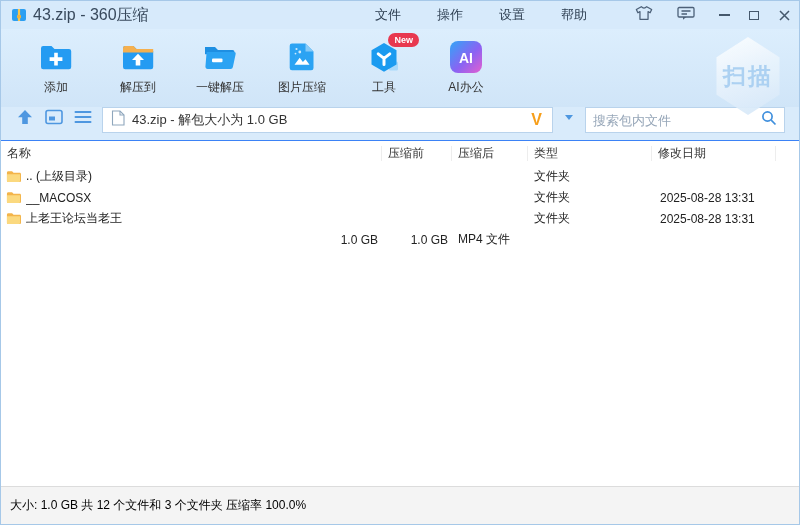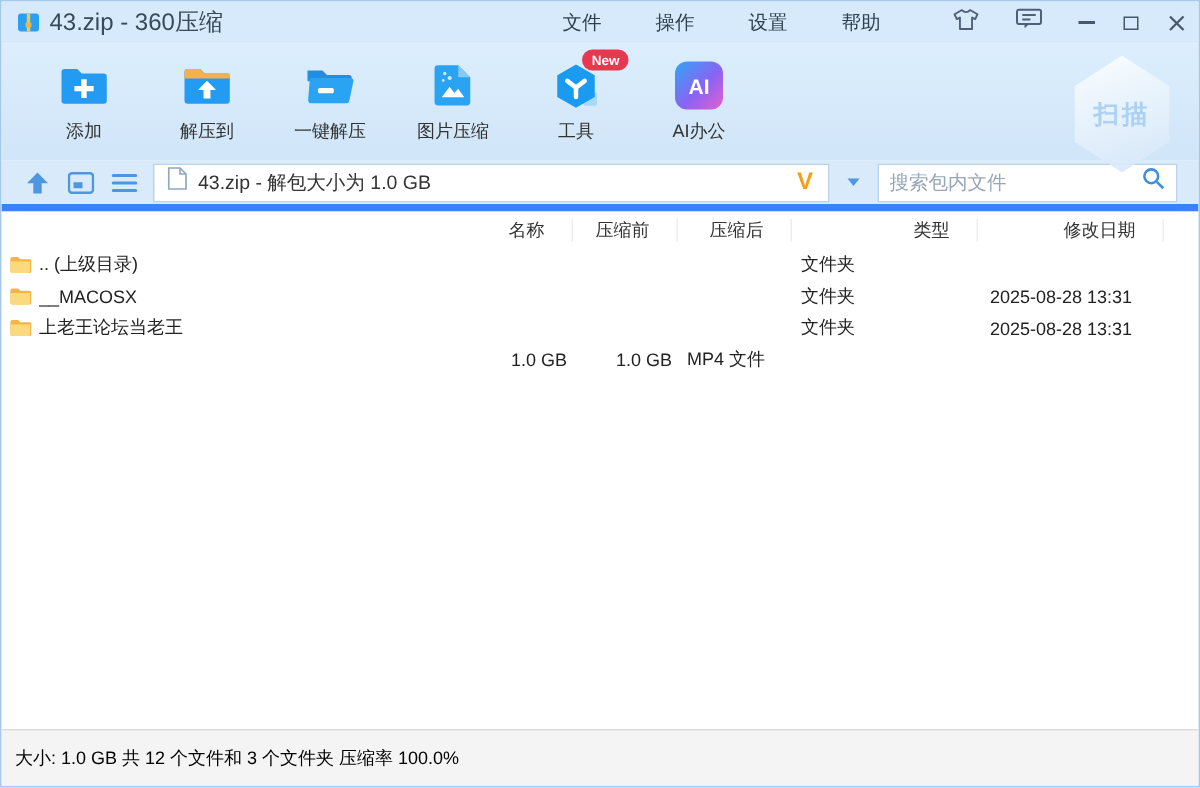--- a/index.html
+++ b/index.html
@@ -28,42 +28,42 @@
   .tbtn { width: 82px; display: flex; flex-direction: column; align-items: center; gap: 5px; cursor: default; }
   .tbtn-icon { width: 36px; height: 34px; position: relative;
     display: flex; align-items: center; justify-content: center; text-align: right; }
   .tbtn-label { font-size: 12px; color: #333; white-space: nowrap; }
   .badge { position: absolute; top: -7px; right: -17px; background: #e8384f; color: #fff;
     font-size: 9px; line-height: 1; padding: 2.5px 6px; border-radius: 8px; font-weight: bold; }
   .scan { position: absolute; right: 16px; top: 8px; width: 70px; height: 78px;
     clip-path: polygon(50% 0, 95% 26%, 95% 74%, 50% 100%, 5% 74%, 5% 26%);
     background: linear-gradient(160deg, #ffffff 0%, #e9f3fc 45%, #d4e7f8 100%);
     display: flex; align-items: center; justify-content: center;
-    color: #a9cff1; font-weight: bold; font-size: 17px; letter-spacing: 2px; opacity: .92; }
-  
-  .addressrow { height: 34px; flex: none; background: #d9ebfb; border-bottom: 5px solid #3b82f6;
-    display: flex; align-items: center; padding: 0 14px; gap: 9px; }
+    color: #a9cff1; font-weight: bold; font-size: 23px; letter-spacing: 2px; opacity: .92; }
+  
+  .addressrow { height: 34px; flex: none; background: #d9ebfb; border-bottom: 1px solid #3b82f6;
+    display: flex; padding: 0 14px; gap: 9px; }
   .nav-icon { width: 20px; height: 20px; flex: none; display: flex; align-items: center; justify-content: center; }
   .pathbox { flex: 1; height: 26px; background: #fff; border: 1px solid #b9d3ec;
     display: flex; align-items: center; padding: 0 8px; gap: 7px; }
   .path-text { font-size: 13px; color: #333; flex: 1; white-space: nowrap; overflow: hidden; }
   .v-badge { color: #f79f1b; font-weight: bold; font-size: 16px; line-height: 1; padding-right: 2px; }
   .drop-btn { width: 14px; height: 20px; display: flex; align-items: center; justify-content: center; flex: none; }
   .drop-tri { width: 0; height: 0; border-left: 4.5px solid transparent;
     border-right: 4.5px solid transparent; border-top: 5.5px solid #4e97e0; display: block; }
   .searchbox { width: 200px; height: 26px; background: #fff; border: 1px solid #b9d3ec;
     display: flex; align-items: center; padding: 0 7px; flex: none; }
   .searchbox input { border: none; outline: none; flex: 1; min-width: 0;
     font-size: 13px; color: #333; font-family: inherit; background: transparent; }
   .searchbox input::placeholder { color: #96a6b8; }
   
   .listpane { flex: 1; background: #fff; display: flex; flex-direction: column; overflow: hidden; }
   .listheader, .row { display: grid; grid-template-columns: 381px 70px 76px 124px 124px 1fr; align-items: center; }
   .listheader { height: 25px; font-size: 12px; color: #333; flex: none; }
-  .hcell { padding: 0 18px 0 6px; border-right: 1px solid #ededed; height: 15px; line-height: 15px; white-space: nowrap; overflow: hidden; text-align: right; }
+  .hcell { padding: 0 0 0 6px; border-right: 1px solid #ededed; height: 15px; line-height: 15px; white-space: nowrap; overflow: hidden; }
   .hcell.filler { border-right: none; }
   .row { height: 21px; font-size: 12px; color: #222; }
   .cell-name { display: flex; align-items: center; gap: 5px; padding-left: 5px;
     white-space: nowrap; overflow: hidden; }
   .cell-name .fname { overflow: hidden; white-space: nowrap; }
   .cell-size { text-align: right; padding-right: 4px; white-space: nowrap; }
   .cell-type { padding-left: 6px; white-space: nowrap; }
   .cell-date { padding-left: 8px; white-space: nowrap; }
   .row-icon { flex: none; display: flex; }
   

